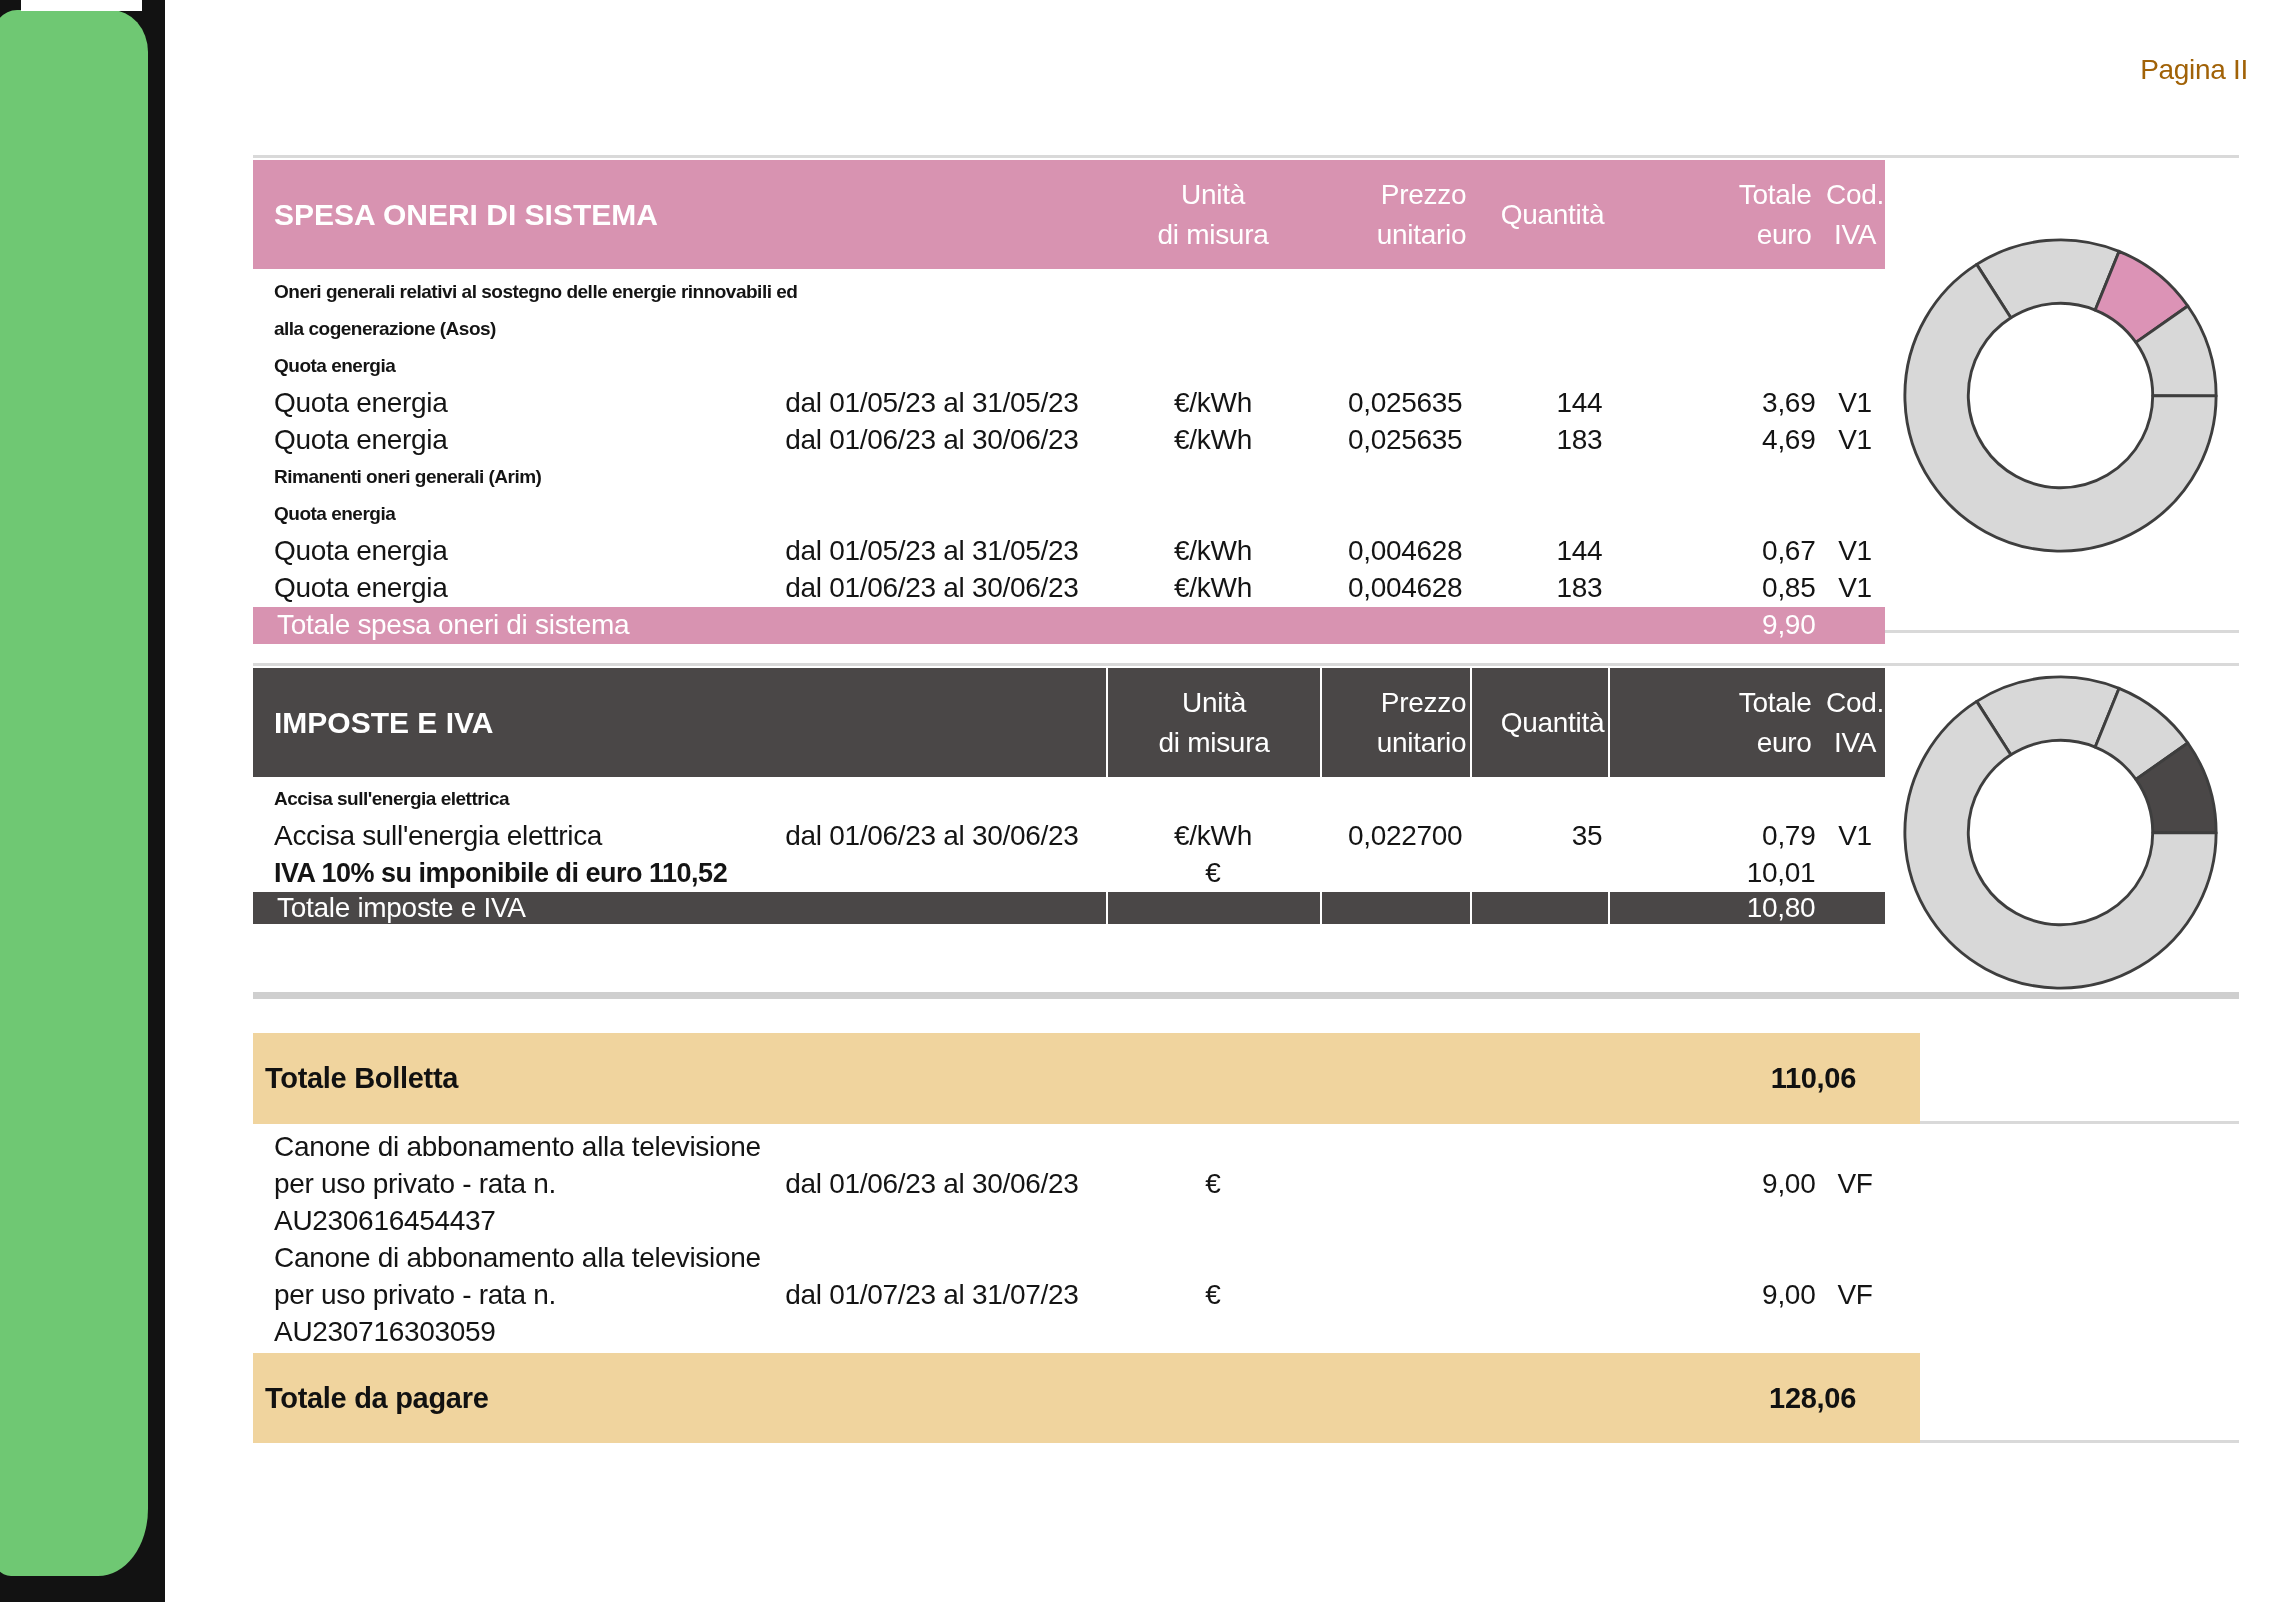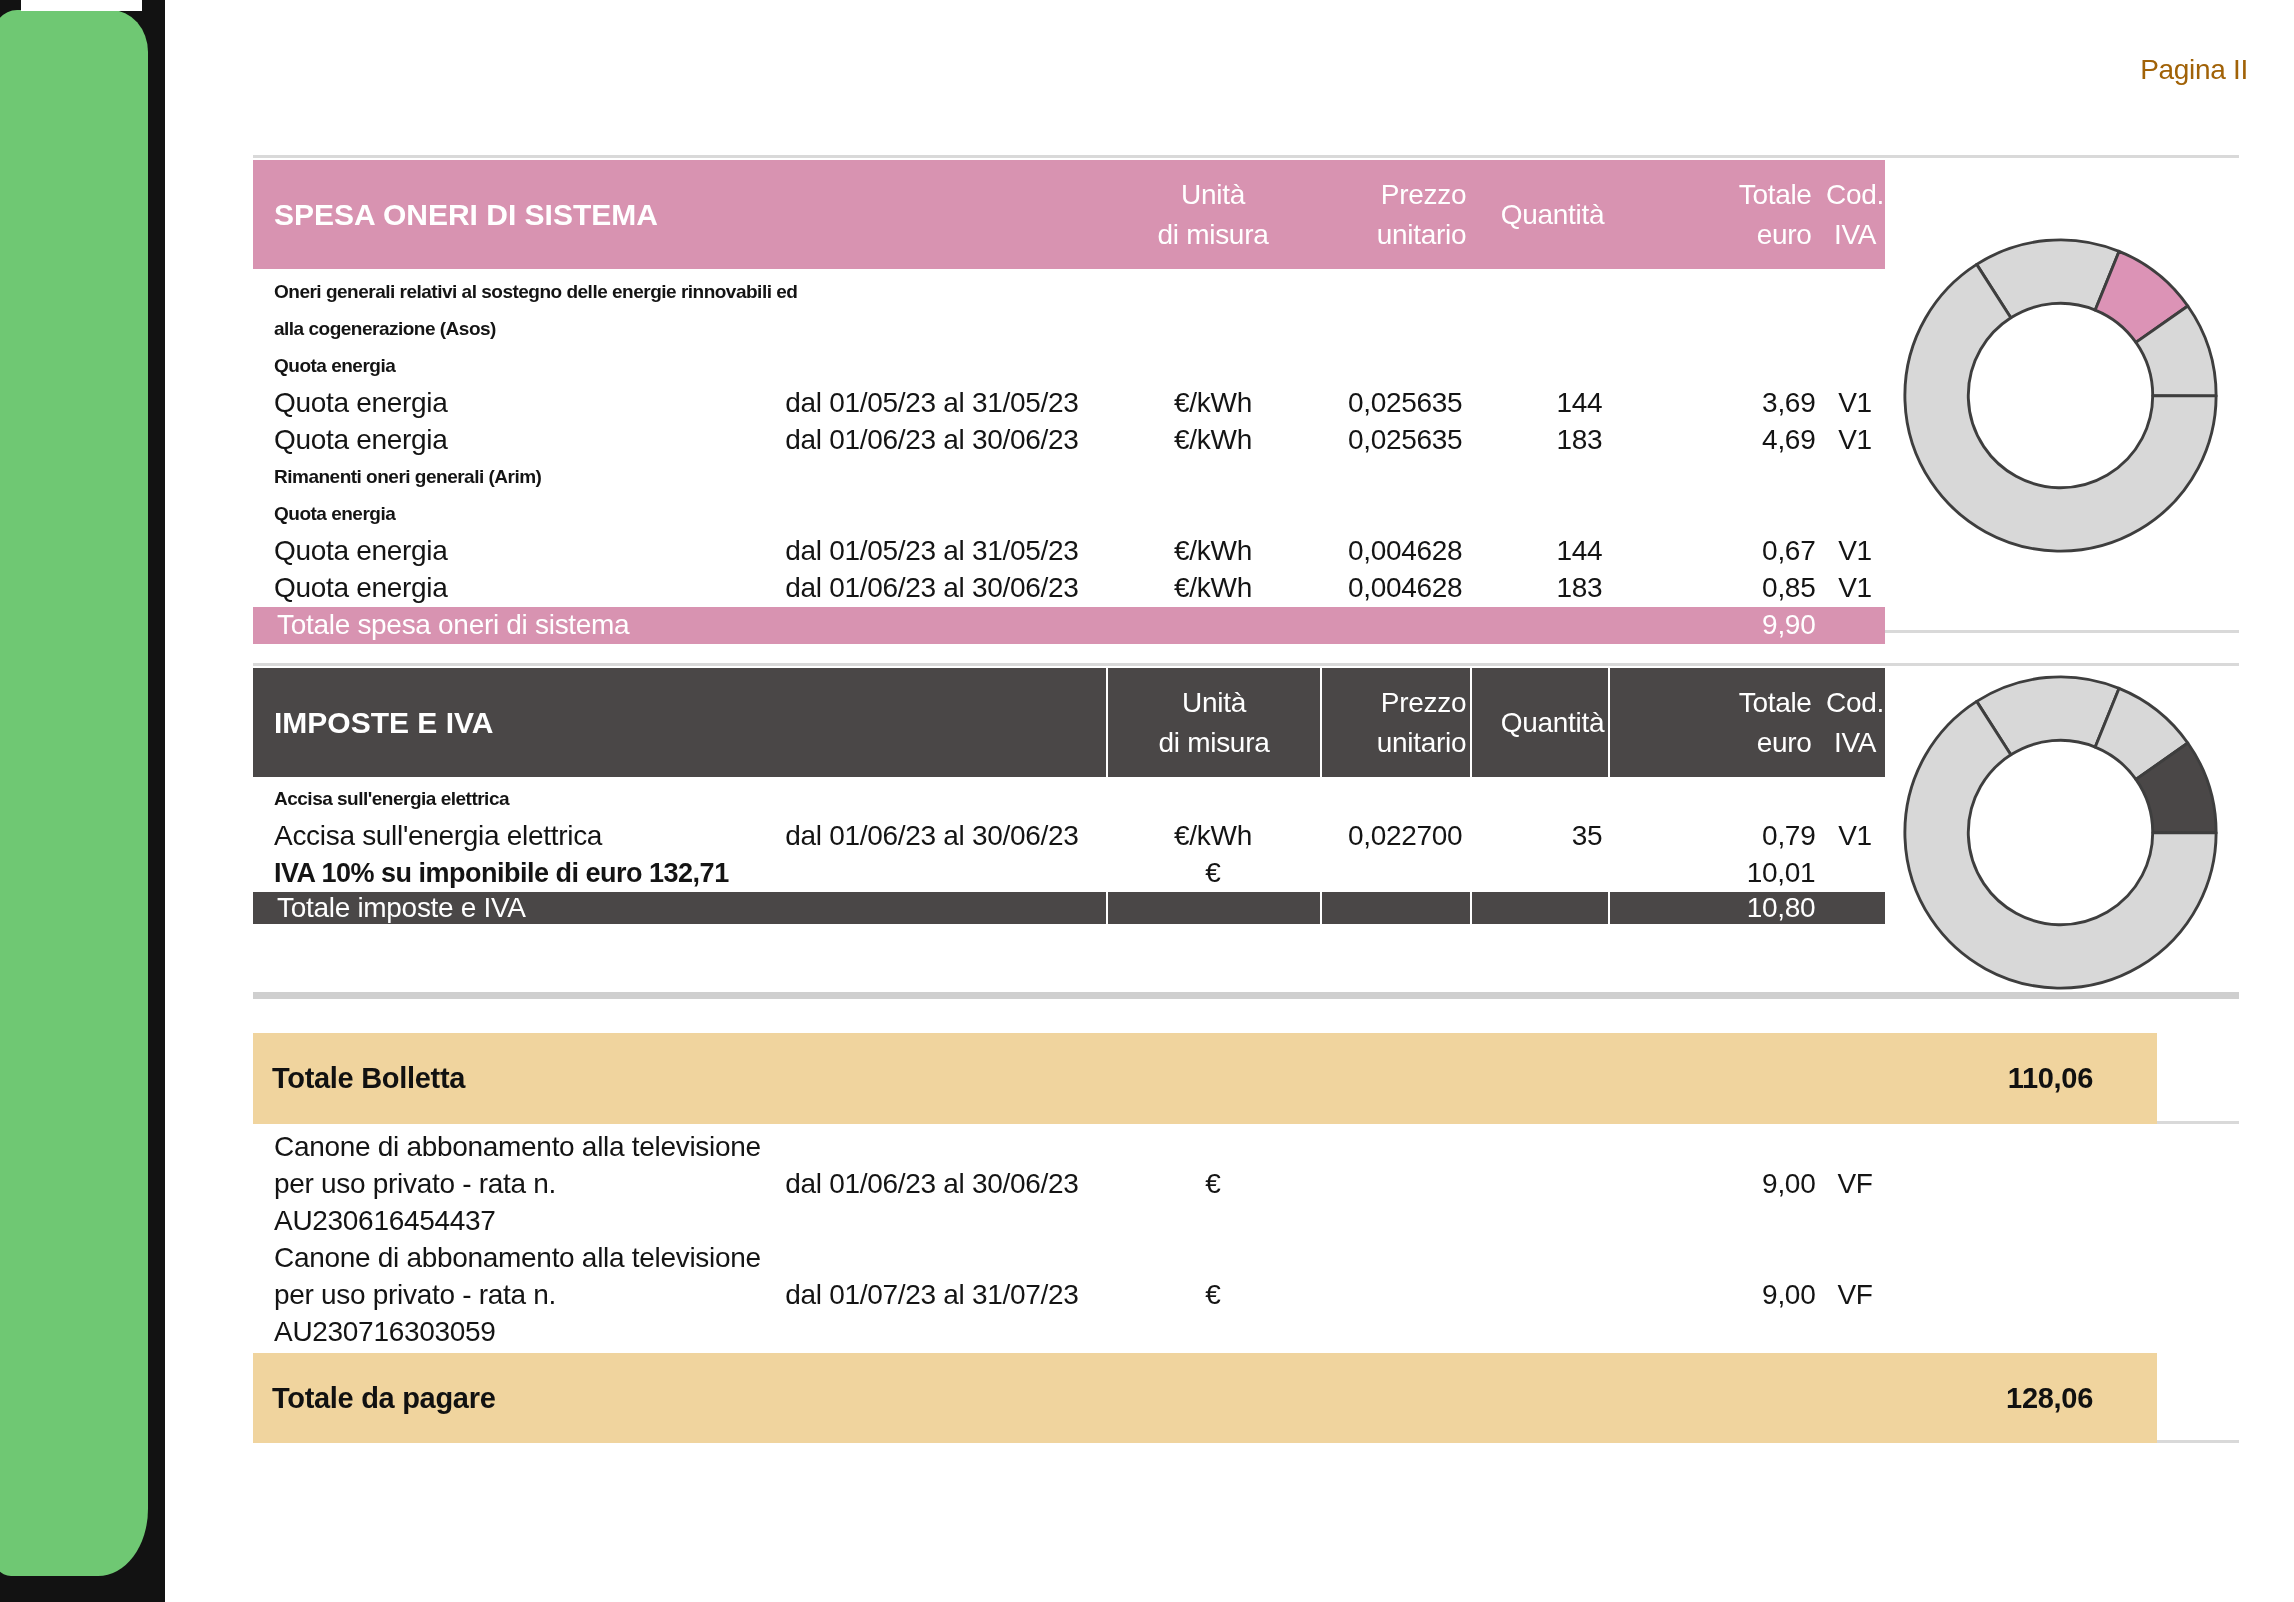--- a/index.html
+++ b/index.html
@@ -46,23 +46,23 @@
   .c-unit{text-align:center;}
   .c-price{text-align:right;padding-right:7.7px;}
   .c-qty{text-align:right;padding-right:5.8px;}
   .c-tot{text-align:right;padding-right:9.6px;}
   .c-vat{text-align:center;}
   .total-row{display:grid;grid-template-columns:853px 214px 150px 138px 217px 60px;
     align-items:center;color:#fff;font-size:28px;}
   .total-row .tlabel{padding-left:24px;}
   .total-row .tval{text-align:right;padding-right:9.6px;}
   .total-row .fill{height:100%;}
-  .tan-row{position:absolute;left:253px;width:1904px;height:91px;background:var(--tan);
+  .tan-row{position:absolute;left:253px;width:1667px;height:91px;background:var(--tan);
     display:flex;align-items:center;font-weight:bold;font-size:29px;box-sizing:border-box;
-    padding-left:19px;padding-right:64px;color:#111;}
+    padding-left:12px;padding-right:64px;color:#111;}
   .tan-row .tv{margin-left:auto;}
   .donut{position:absolute;width:317px;height:317px;}
   .d1{left:1902px;top:237px;}
   .d2{left:1902px;top:674px;}
 </style>
 </head>
 <body>
 
 <div>
 
@@ -196,21 +196,21 @@
         <div class="trow">
           <div class="c-desc cell">Accisa sull'energia elettrica</div>
           <div class="c-period cell">dal 01/06/23 al 30/06/23</div>
           <div class="c-unit cell">€/kWh</div>
           <div class="c-price cell">0,022700</div>
           <div class="c-qty cell">35</div>
           <div class="c-tot cell">0,79</div>
           <div class="c-vat cell">V1</div>
         </div>
         <div class="trow">
-          <div class="c-desc cell bold">IVA 10% su imponibile di euro 132,71</div>
+          <div class="c-desc cell bold">IVA 10% su imponibile di euro 110,52</div>
           <div class="c-period cell"></div>
           <div class="c-unit cell">€</div>
           <div class="c-price cell"></div>
           <div class="c-qty cell"></div>
           <div class="c-tot cell">10,01</div>
           <div class="c-vat cell"></div>
         </div>
       </div>
     <div class="total-row darkbg" style="height:32px;">
       <div class="tlabel">Totale imposte e IVA</div>

